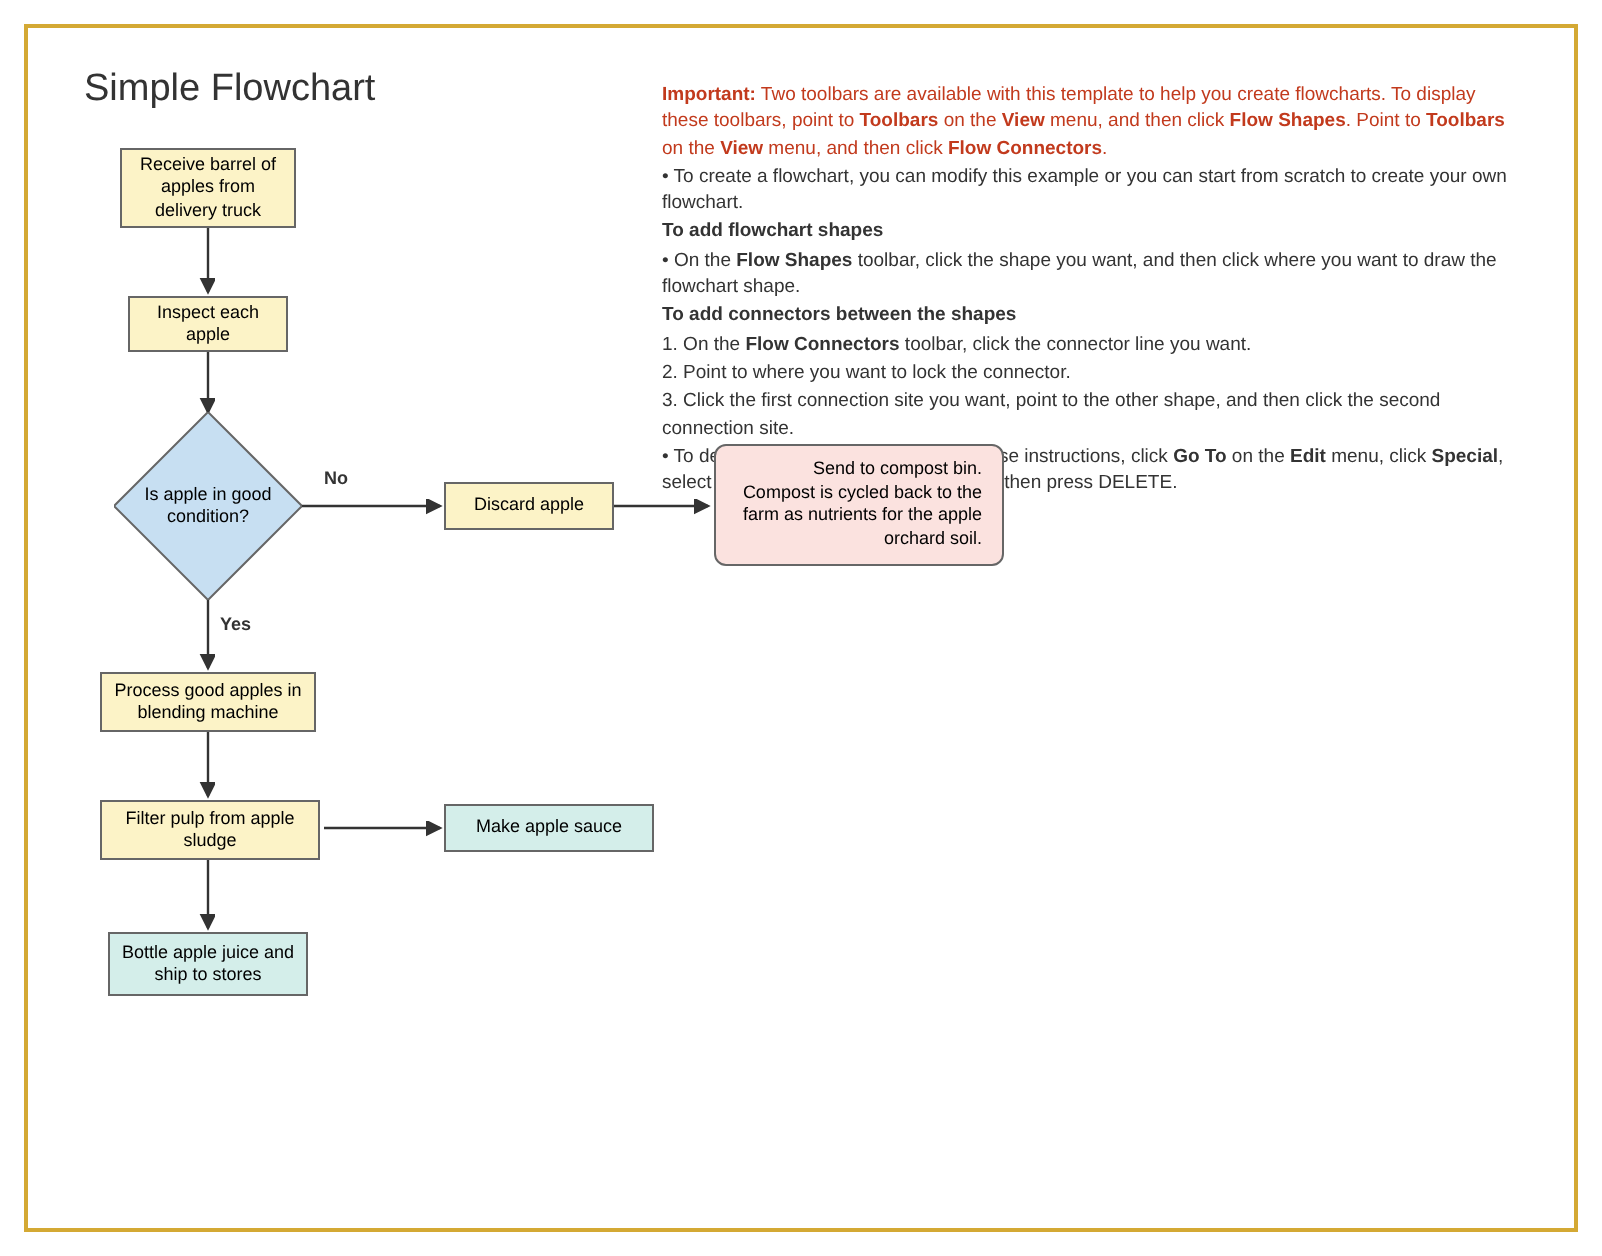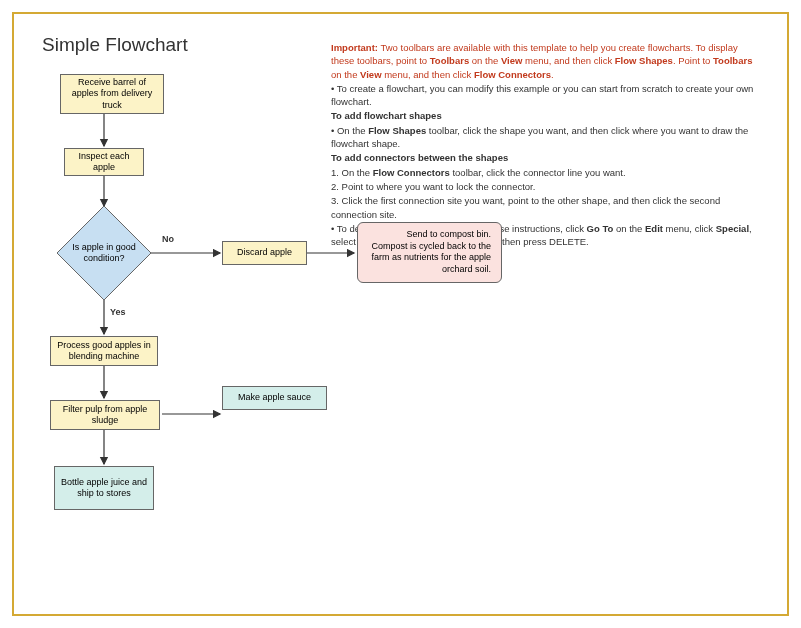--- a/index.html
+++ b/index.html
@@ -122,44 +122,44 @@
 
           <line x1="62" y1="234" x2="62" y2="268" stroke="#333" stroke-width="1.2" marker-end="url(#ah)"></line>
 
           <line x1="62" y1="300" x2="62" y2="332" stroke="#333" stroke-width="1.2" marker-end="url(#ah)"></line>
 
           <line x1="120" y1="348" x2="178" y2="348" stroke="#333" stroke-width="1.2" marker-end="url(#ah)"></line>
 
           <line x1="62" y1="364" x2="62" y2="398" stroke="#333" stroke-width="1.2" marker-end="url(#ah)"></line>
         </svg>
 
-        <div class="box process" style="left:18px; top:8px; width:104px; height:40px;">Receive barrel of apples from delivery truck</div>
+        <div class="box process" style="left:18px; top:8px; width:88px; height:40px;">Receive barrel of apples from delivery truck</div>
 
         <div class="box process" style="left:22px; top:82px; width:80px; height:28px;">Inspect each apple</div>
 
         <div class="diamond" style="left:15px; top:140px;">
           <svg width="94" height="94" viewBox="0 0 94 94">
             <polygon points="47,0 94,47 47,94 0,47" fill="#c7dff2" stroke="#666" stroke-width="1"></polygon>
           </svg>
           <span>Is apple in good condition?</span>
         </div>
         <div class="label" style="left:120px; top:168px;">No</div>
         <div class="label" style="left:68px; top:241px;">Yes</div>
 
         <div class="box process" style="left:180px; top:175px; width:85px; height:24px;text-align:right;">Discard apple</div>
 
         <div class="callout" style="left:315px; top:156px;">Send to compost bin. Compost is cycled back to the farm as nutrients for the apple orchard soil.</div>
 
         <div class="box process" style="left:8px; top:270px; width:108px; height:30px;">Process good apples in blending machine</div>
 
         <div class="box process" style="left:8px; top:334px; width:110px; height:30px;">Filter pulp from apple sludge</div>
 
-        <div class="box process-alt" style="left:180px; top:320px; width:105px; height:24px;">Make apple sauce</div>
+        <div class="box process-alt" style="left:180px; top:336px; width:105px; height:24px;">Make apple sauce</div>
 
-        <div class="box process-alt" style="left:12px; top:400px; width:100px; height:44px;">Bottle apple juice and ship to stores</div>
+        <div class="box process-alt" style="left:12px; top:400px; width:100px; height:32px;">Bottle apple juice and ship to stores</div>
       </div>
     </div>
 
     <div class="right-col">
       <p class="important">
         <b>Important:</b><span> Two toolbars are available with this template to help you create flowcharts. To display these toolbars, point to </span><b>Toolbars</b><span> on the </span><b>View</b><span> menu, and then click </span><b>Flow Shapes</b><span>. Point to </span><b>Toolbars</b><span> on the </span><b>View</b><span> menu, and then click </span><b>Flow Connectors</b><span>.</span>
       </p>
 
       <p>• To create a flowchart, you can modify this example or you can start from scratch to create your own flowchart.</p>
       <p class="section-title">To add flowchart shapes</p>

